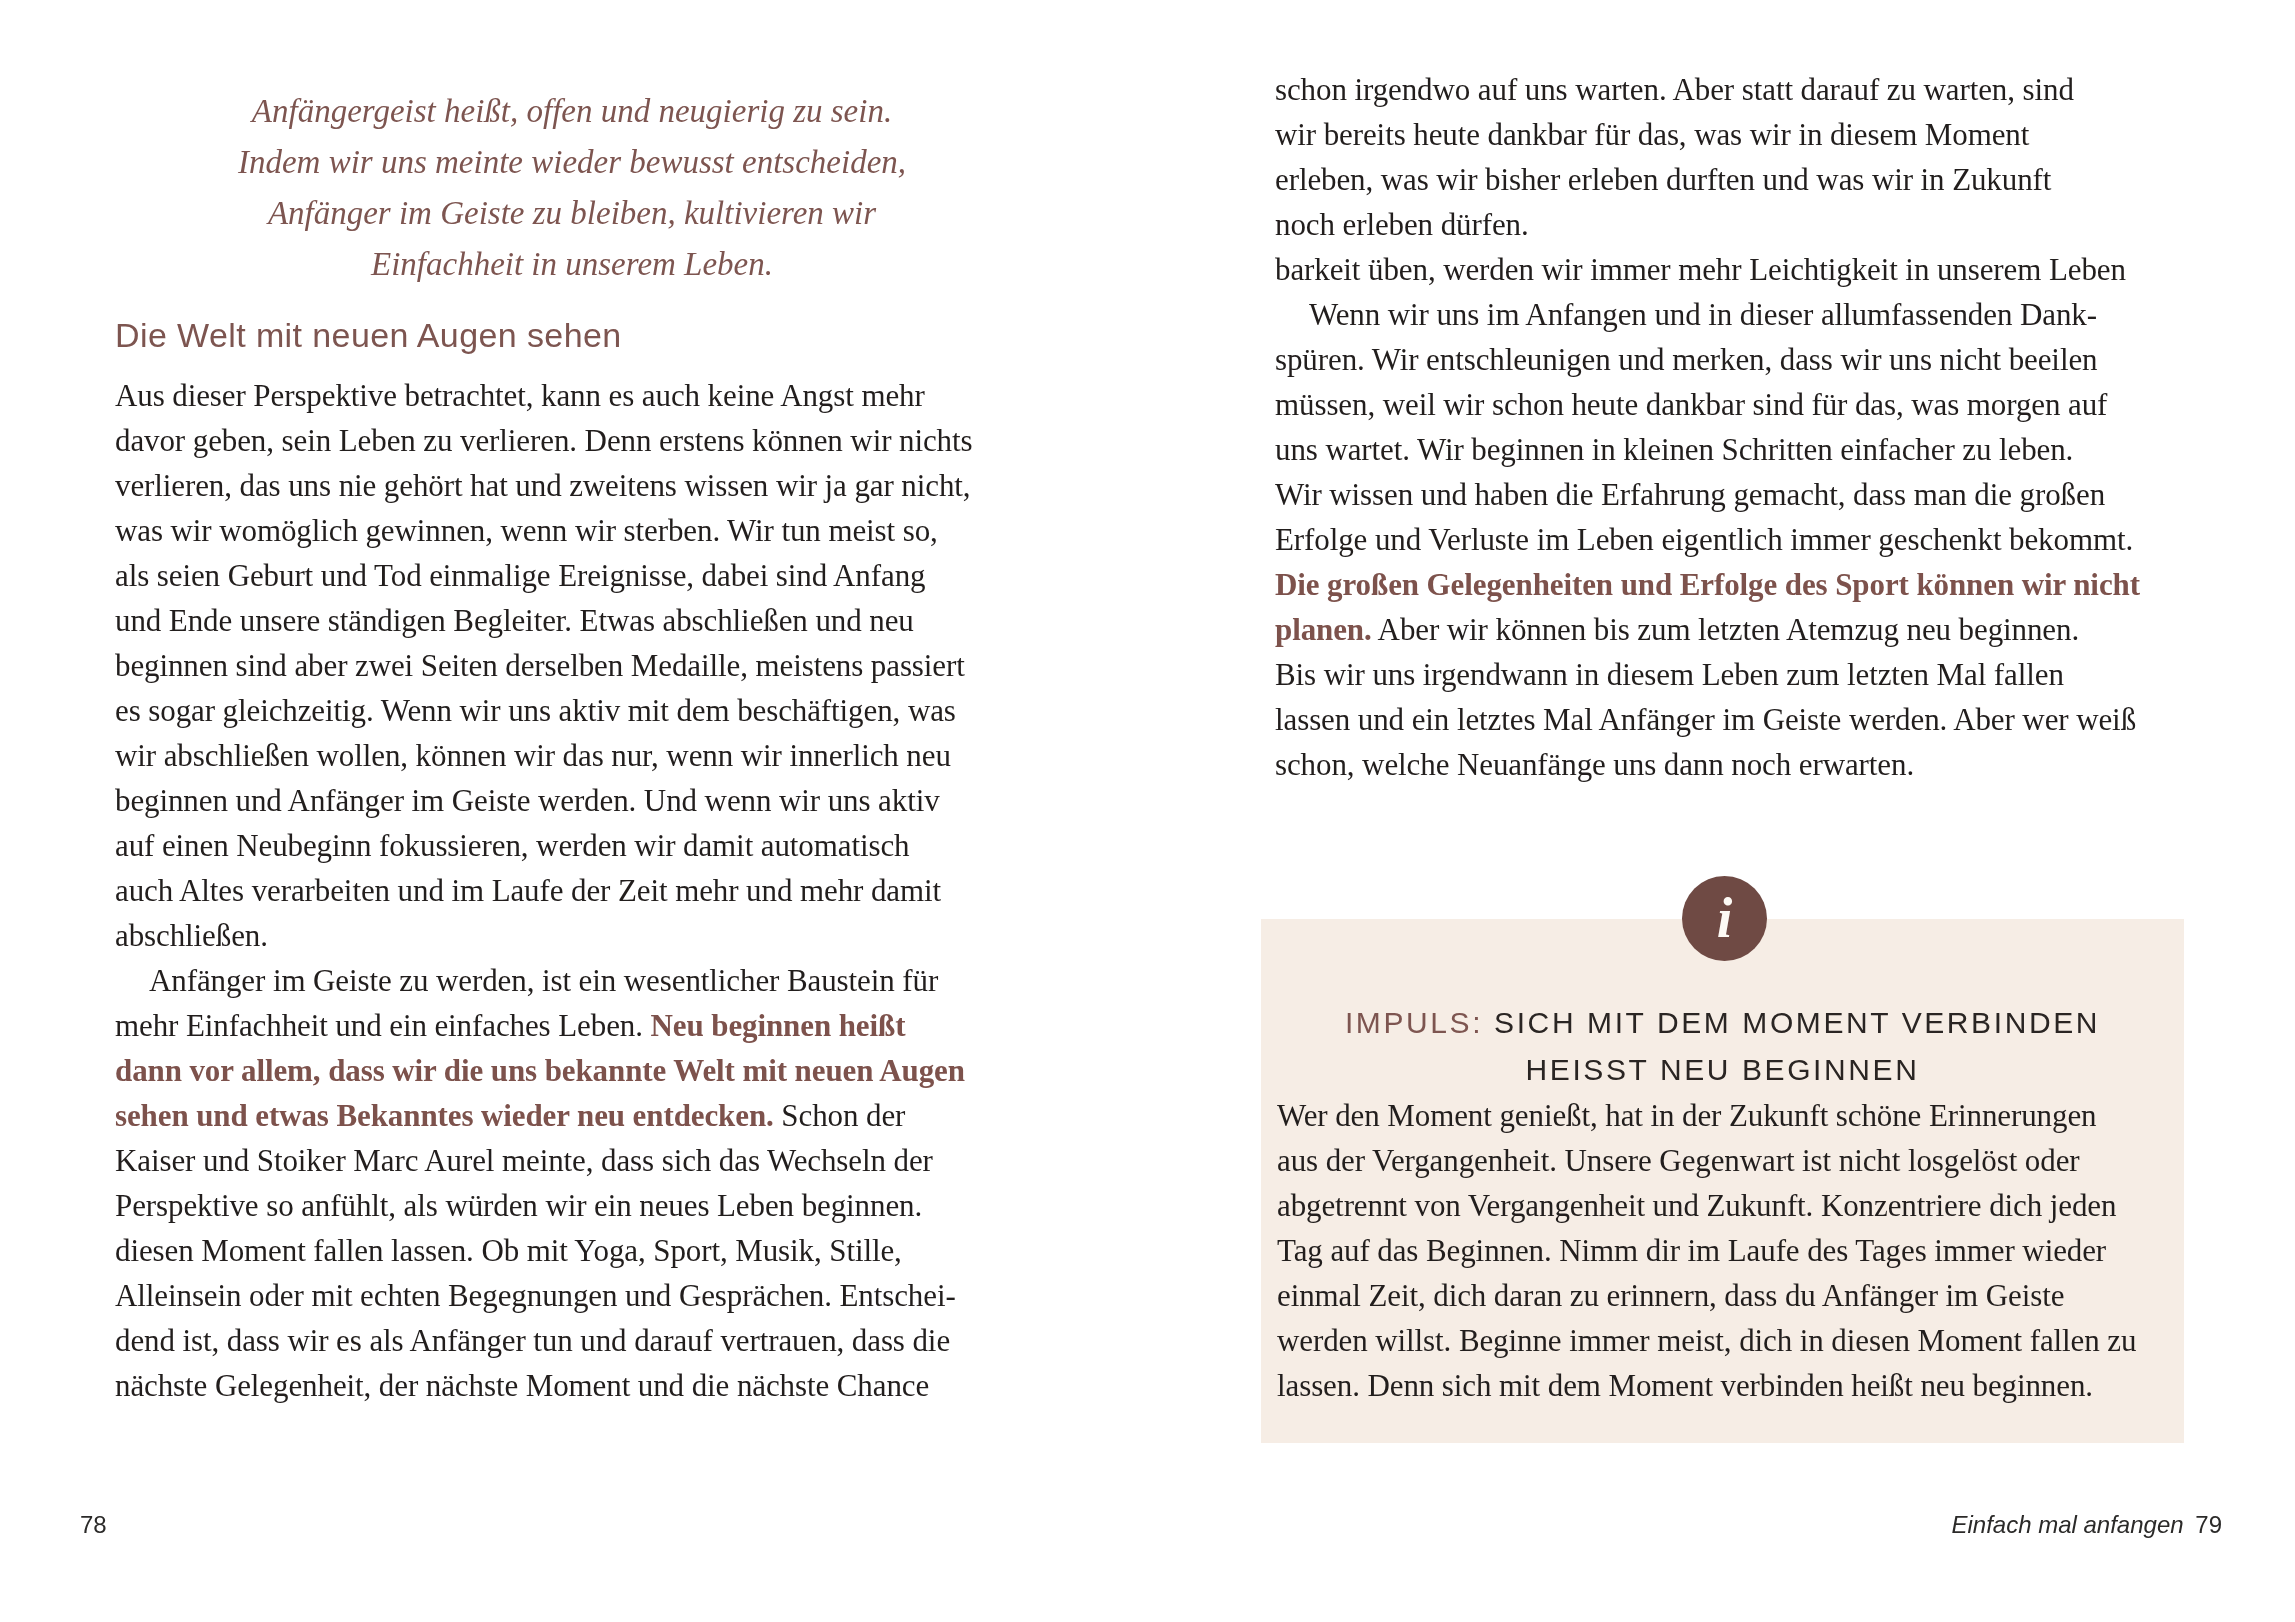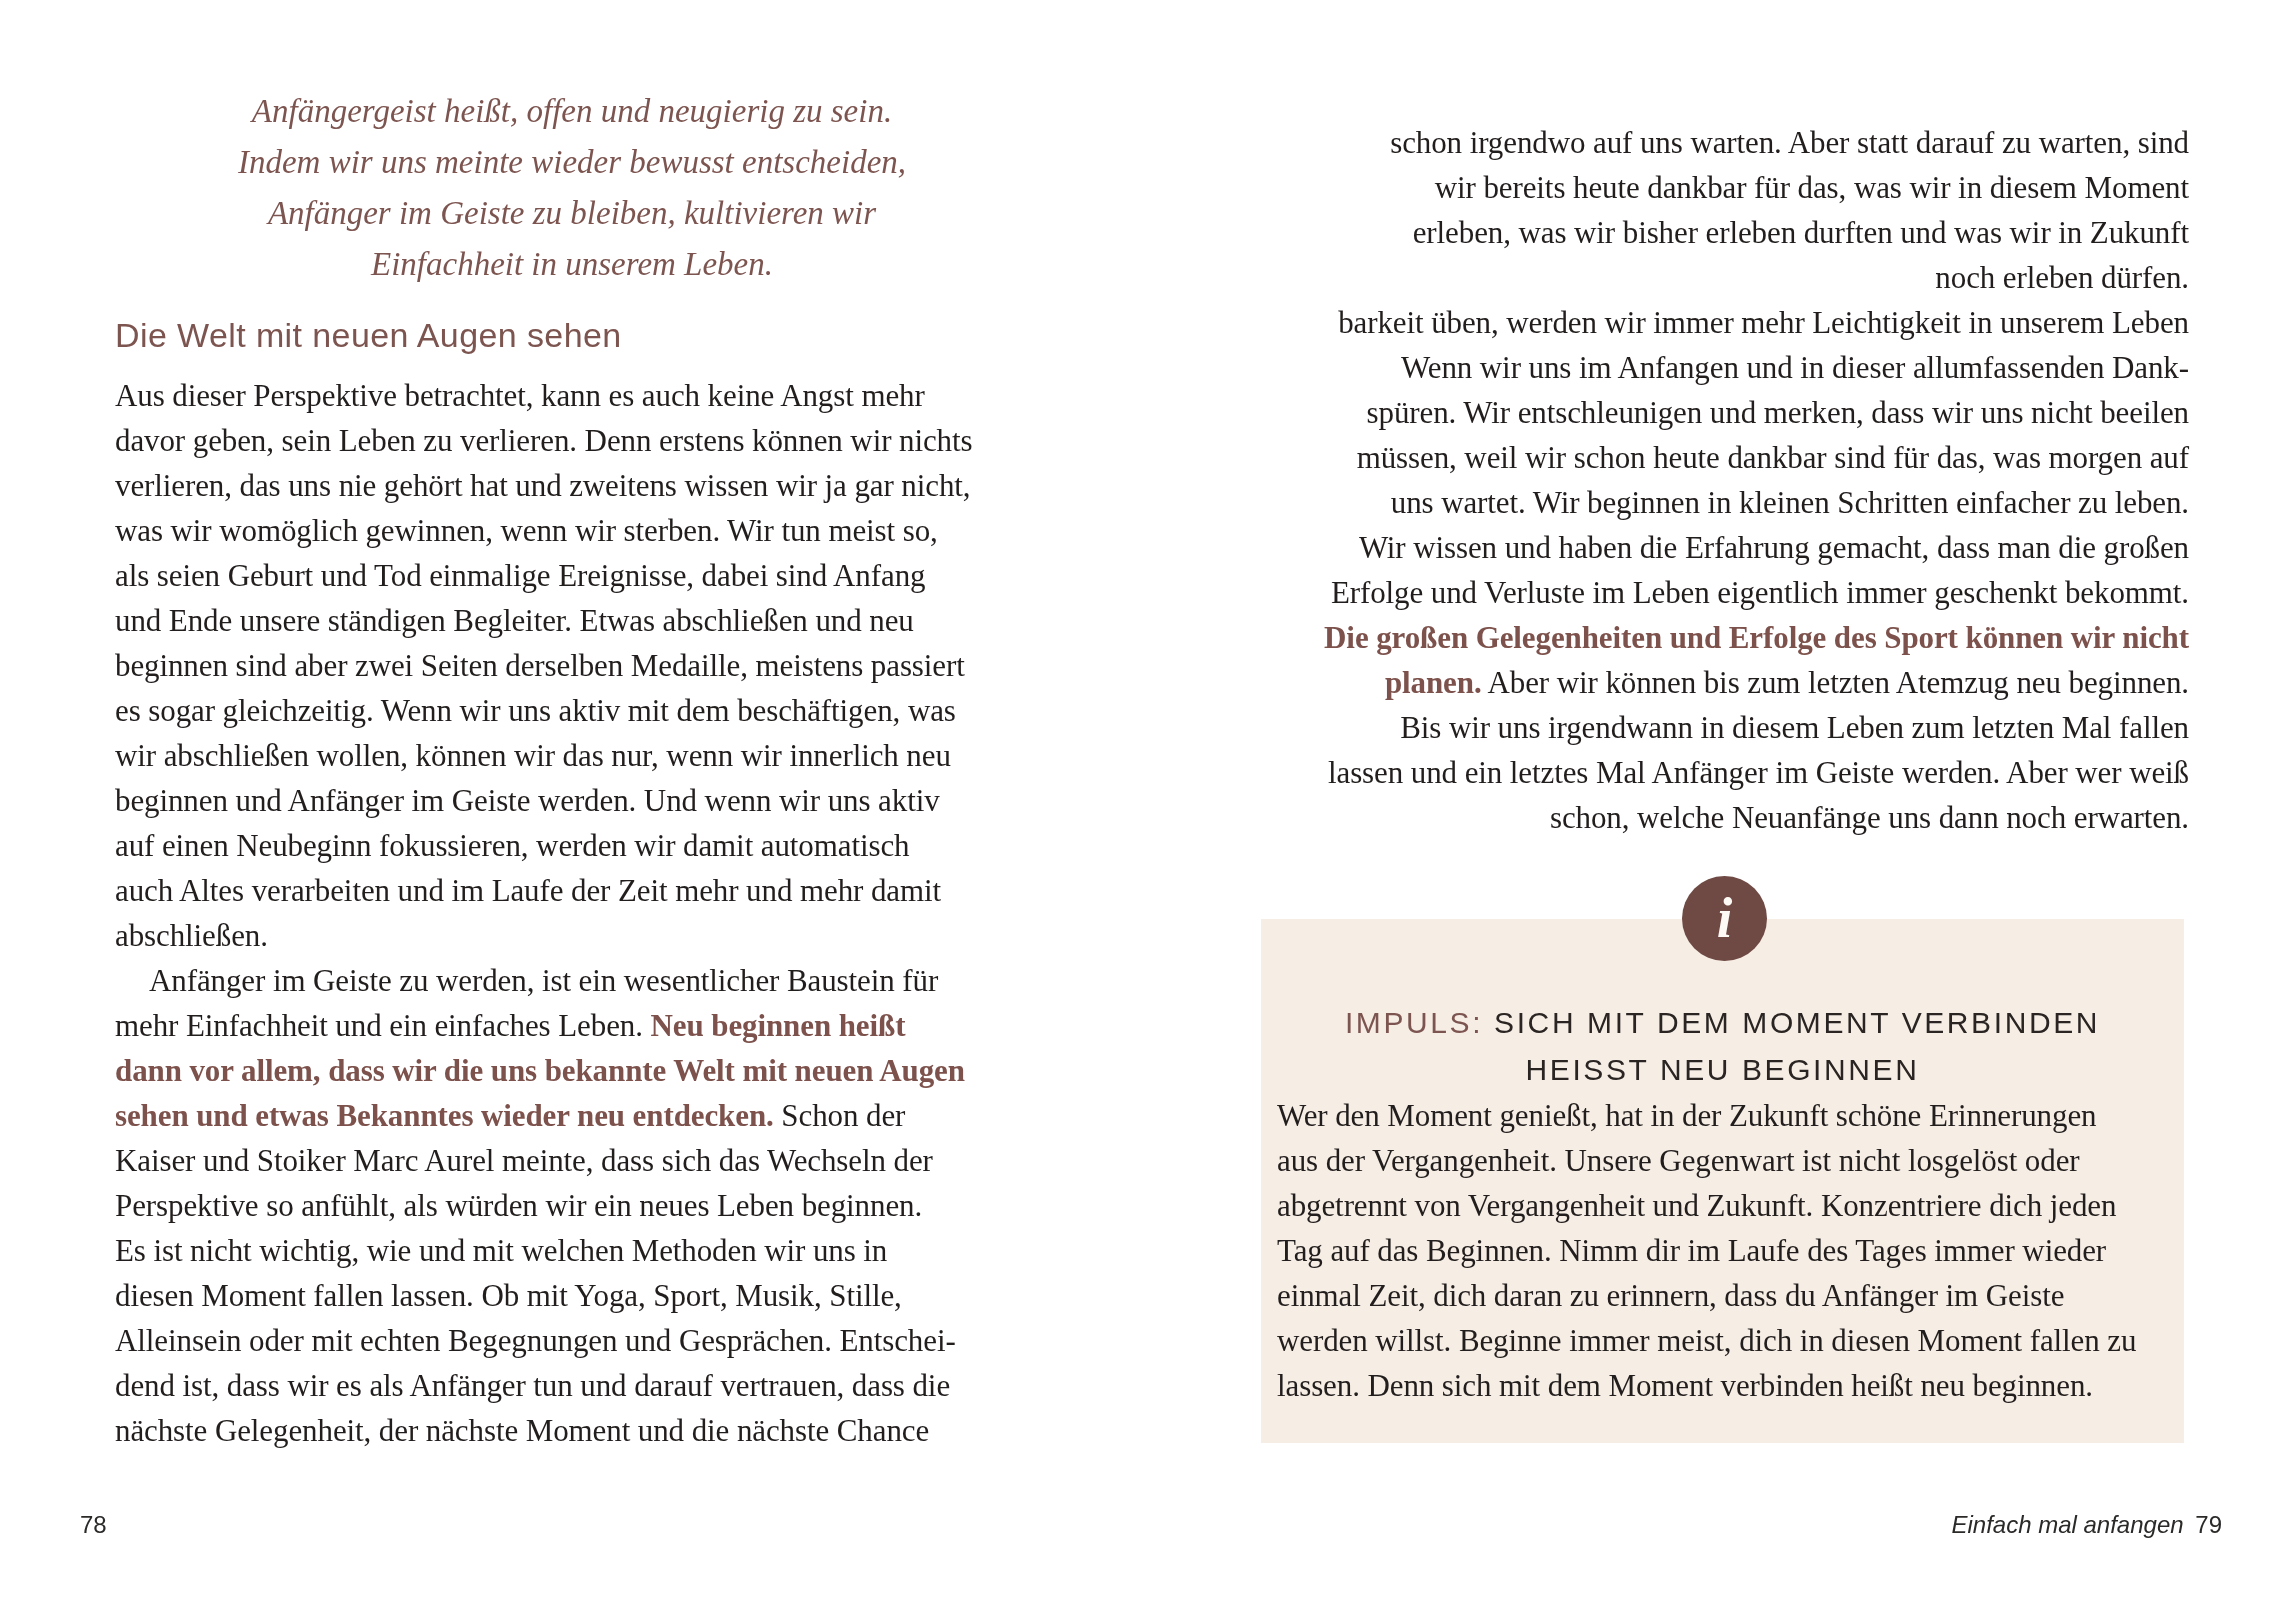--- a/index.html
+++ b/index.html
@@ -34,21 +34,21 @@
     font-size:31px;
     line-height:45px;
     letter-spacing:-0.1px;
   }
   .body-text .text-line{white-space:nowrap;}
   .indent{padding-left:34px;}
   .accent-bold{color:#7d524c;font-weight:bold;}
 
   
   .col-right{position:absolute;left:1275px;top:0;width:914px;}
-  .col-right .body-text{margin-top:0;padding-top:120px;text-align:right;}
+  .col-right .body-text{margin-top:0;padding-top:67px;}
 
   
   .impuls-box{
     position:absolute;
     left:1261px;top:919px;
     width:923px;height:524px;
     background:#f6ede5;
   }
   .info-circle{
     position:absolute;
@@ -123,21 +123,20 @@
         <div class="text-line"><span>beginnen und Anfänger im Geiste werden. Und wenn wir uns aktiv</span></div>
         <div class="text-line"><span>auf einen Neubeginn fokussieren, werden wir damit automatisch</span></div>
         <div class="text-line"><span>auch Altes verarbeiten und im Laufe der Zeit mehr und mehr damit</span></div>
         <div class="text-line"><span>abschließen.</span></div>
         <div class="text-line indent"><span>Anfänger im Geiste zu werden, ist ein wesentlicher Baustein für</span></div>
         <div class="text-line"><span>mehr Einfachheit und ein einfaches Leben. </span><span class="accent-bold">Neu beginnen heißt</span></div>
         <div class="text-line"><span class="accent-bold">dann vor allem, dass wir die uns bekannte Welt mit neuen Augen</span></div>
         <div class="text-line"><span class="accent-bold">sehen und etwas Bekanntes wieder neu entdecken.</span><span> Schon der</span></div>
         <div class="text-line"><span>Kaiser und Stoiker Marc Aurel meinte, dass sich das Wechseln der</span></div>
         <div class="text-line"><span>Perspektive so anfühlt, als würden wir ein neues Leben beginnen.</span></div>
-        <div class="text-line"><span>Es ist nicht wichtig, wie und mit welchen Methoden wir uns in</span></div>
         <div class="text-line"><span>diesen Moment fallen lassen. Ob mit Yoga, Sport, Musik, Stille,</span></div>
         <div class="text-line"><span>Alleinsein oder mit echten Begegnungen und Gesprächen. Entschei-</span></div>
         <div class="text-line"><span>dend ist, dass wir es als Anfänger tun und darauf vertrauen, dass die</span></div>
         <div class="text-line"><span>nächste Gelegenheit, der nächste Moment und die nächste Chance</span></div>
       </div>
   </div>
 
   <div class="col-right">
     <div class="body-text" id="right-body">
         <div class="text-line"><span>schon irgendwo auf uns warten. Aber statt darauf zu warten, sind</span></div>

